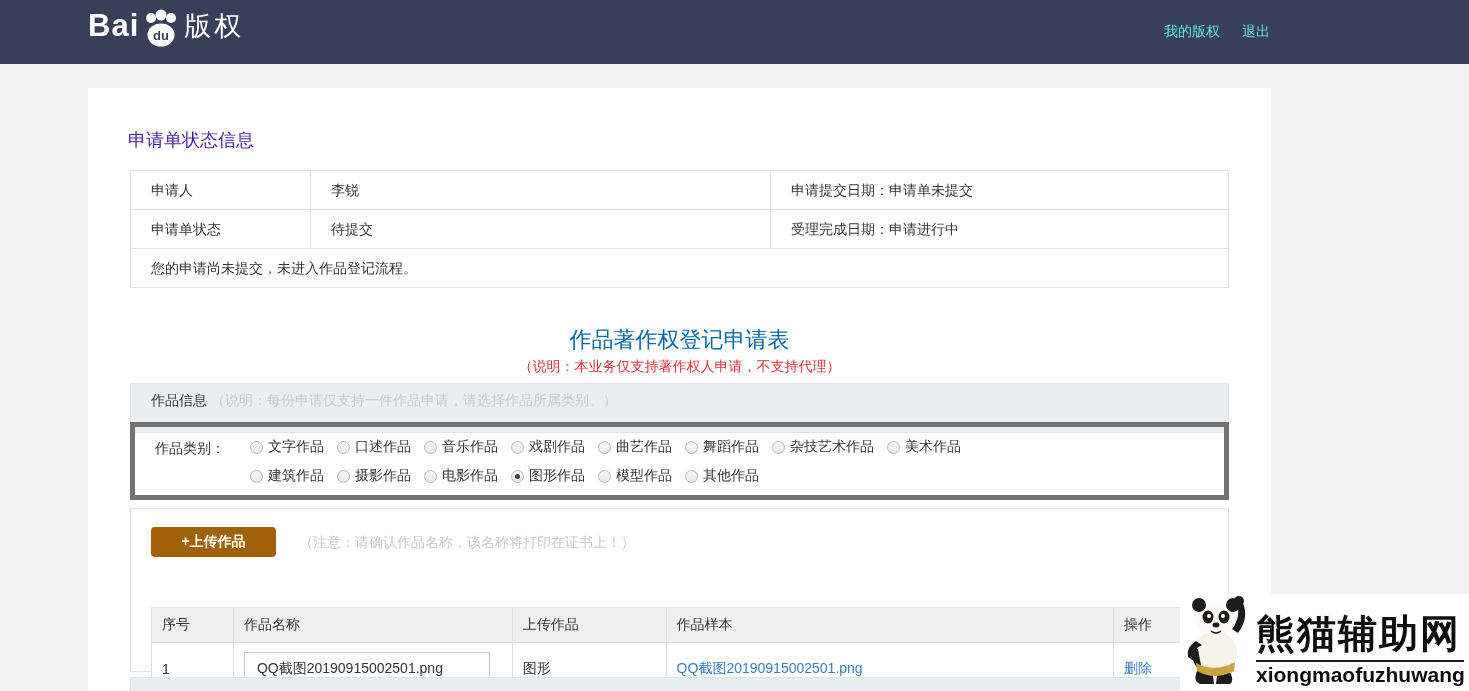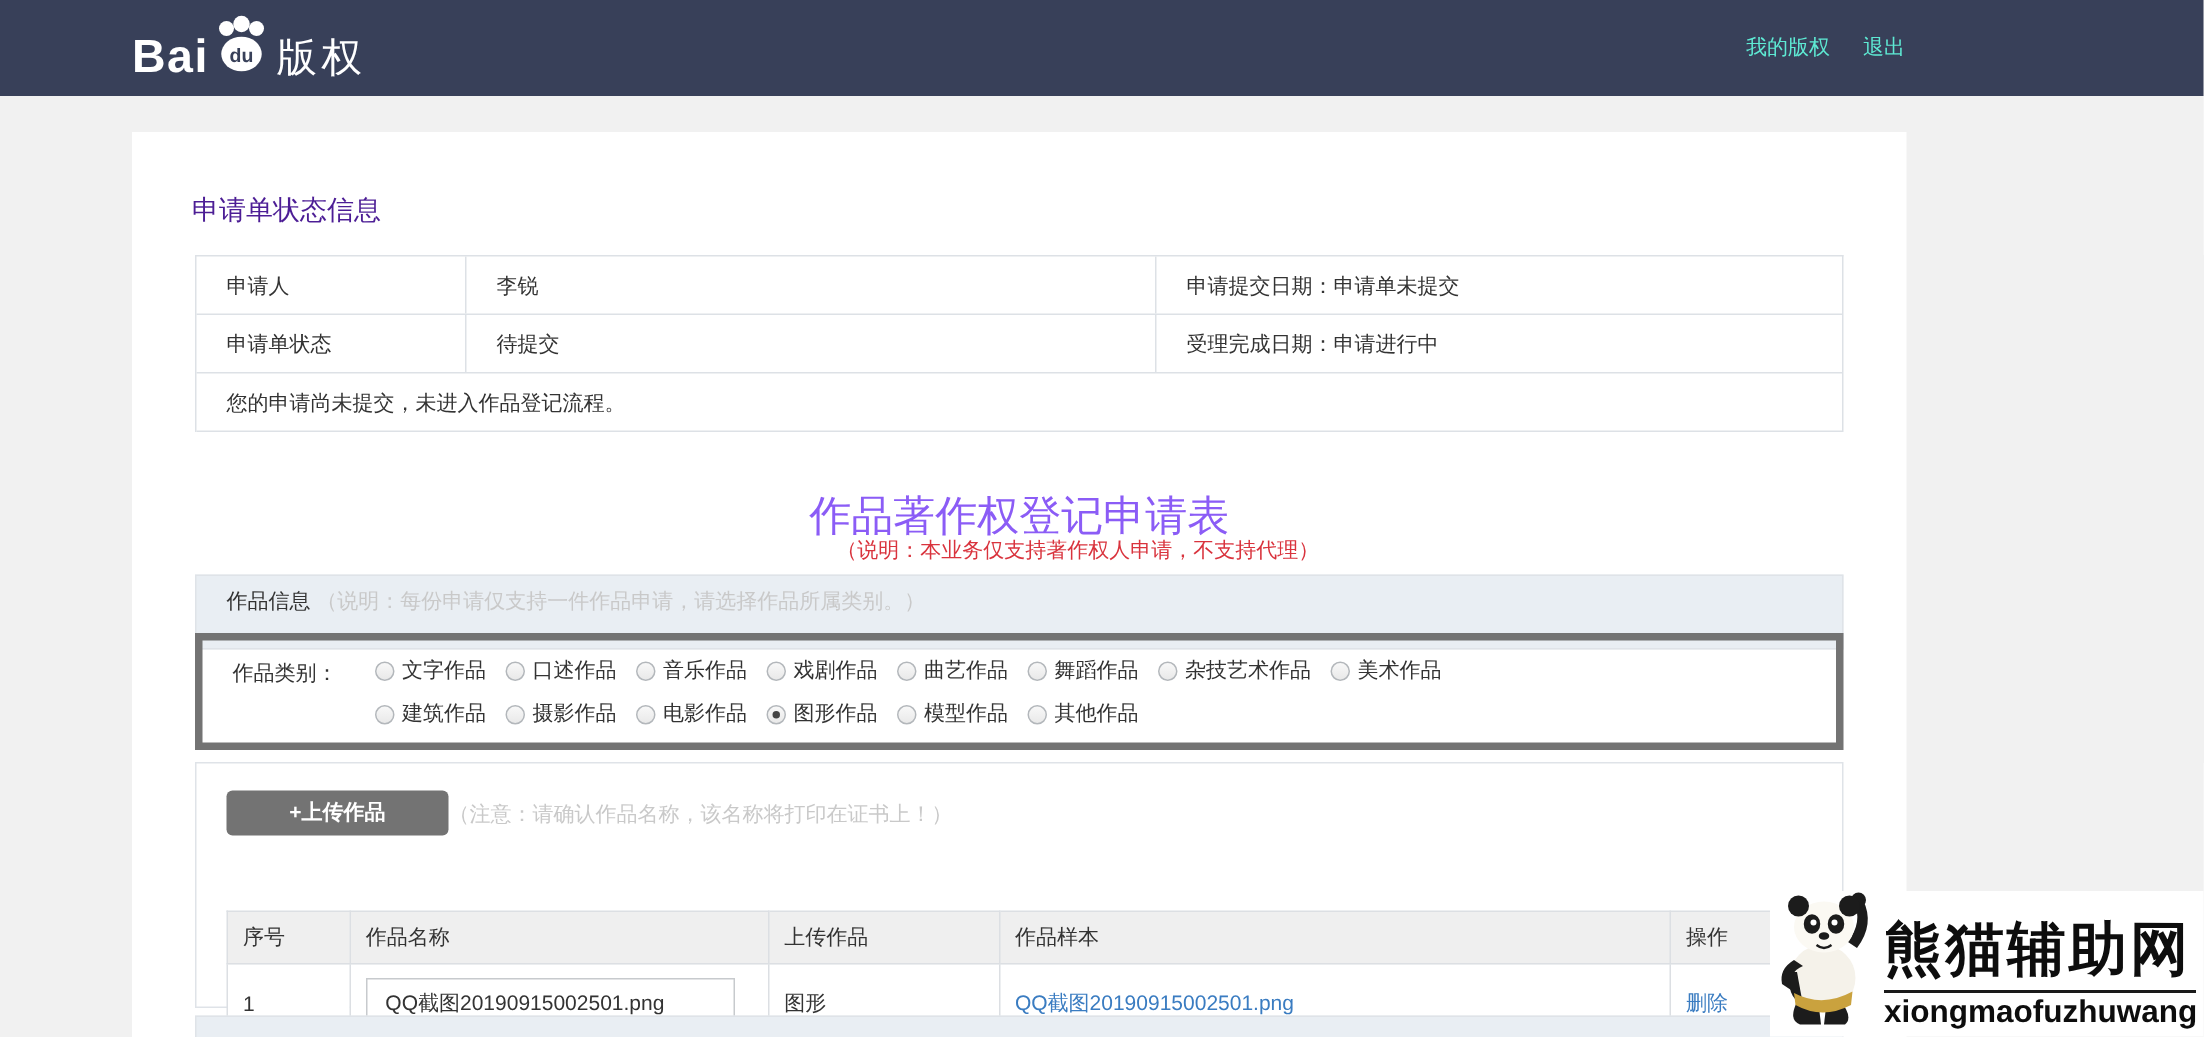--- a/index.html
+++ b/index.html
@@ -1,43 +1,43 @@
 <!DOCTYPE html>
 <html><head>
 <meta charset="utf-8">
 <style>
   * { margin:0; padding:0; box-sizing:border-box; }
   html,body { width:1469px; height:691px; overflow:hidden; background:#f1f1f1;
               font-family:"Liberation Sans", sans-serif; color:#333; }
 
   
   .navbar { position:absolute; left:0; top:0; width:1469px; height:64px; background:#384059; }
-  .logo { position:absolute; left:88px; top:8px; height:48px; display:flex; align-items:flex-end; cursor:pointer; }
+  .logo { position:absolute; left:88px; top:8px; height:48px; display:flex; align-items:flex-start; cursor:pointer; }
   .logo-bai { color:#fff; font-size:31px; font-weight:bold; letter-spacing:1px; }
   .logo-paw { margin:0 2px 0 1px; }
   .logo-cn { color:#fff; font-size:27px; letter-spacing:3px; font-weight:500; }
   .nav-links { position:absolute; right:199px; top:0; height:64px; display:flex; align-items:center; gap:22px; }
   .nav-link { color:#5eead4; font-size:14px; cursor:pointer; white-space:nowrap; }
 
   
   .card { position:absolute; left:88px; top:88px; width:1183px; height:640px; background:#fff; }
 
   .sec-title { position:absolute; left:40px; top:40px; font-size:18px; color:#4c1d95; }
 
   
   .status-table { position:absolute; left:42px; top:82px; width:1099px; border:1px solid #dde1e6; border-bottom:none; font-size:14px; }
   .st-row { display:flex; border-bottom:1px solid #dde1e6; height:39px; line-height:38px; }
   .st-label { width:180px; border-right:1px solid #dde1e6; padding-left:20px; }
   .st-value { width:460px; border-right:1px solid #dde1e6; padding-left:20px; }
   .st-right { flex:1; padding-left:20px; }
   .st-note  { flex:1; padding-left:20px; }
 
   
-  .form-title { position:absolute; left:0; top:237px; width:1183px; text-align:center; font-size:28px; color:#8b5cf6; }
-  .form-subtitle { position:absolute; left:0; top:270px; width:1183px; text-align:center; font-size:14px; color:#d9333d;margin-left:39px; }
+  .form-title { position:absolute; left:0; top:237px; width:1183px; text-align:center; font-size:22px; color:#0369a1; }
+  .form-subtitle { position:absolute; left:0; top:270px; width:1183px; text-align:center; font-size:14px; color:#d9333d; }
 
   
   .section-bar { position:absolute; left:42px; width:1099px; height:50px; line-height:33px;
                  background:#e9eef3; border:1px solid #dfe3e8; padding-left:20px; font-size:14px; }
   .bar-info { top:295px; }
   .bar-next { top:589px; }
   .bar-title { color:#333; }
   .bar-note { color:#c9c9c9; }
 
   
@@ -47,21 +47,21 @@
   .radio-row.r1 { top:11px; }
   .radio-row.r2 { top:40px; }
   .radio-item { display:flex; align-items:center; margin-right:13px; cursor:pointer; }
   .radio { width:13px; height:13px; border:1px solid #b3b7bb; border-radius:50%;
            background:linear-gradient(#f8f8f8,#e9e9e9); margin-right:5px; position:relative; flex:none; }
   .radio.checked::after { content:""; position:absolute; left:3px; top:3px; width:5px; height:5px;
                           border-radius:50%; background:#444; }
 
   
   .upload-box { position:absolute; left:42px; top:420px; width:1099px; height:164px; border:1px solid #dfe3e8; }
-  .upload-btn { position:absolute; left:20px; top:18px; width:148px; height:30px; background:#737373;
+  .upload-btn { position:absolute; left:20px; top:18px; width:125px; height:30px; background:#a16207;
                 border:none; border-radius:4px; color:#fff; font-size:14px; font-weight:bold; cursor:pointer;
                 font-family:"Liberation Sans", sans-serif; }
   .upload-note { position:absolute; left:168px; top:25px; font-size:14px; color:#c9c9c9; }
 
   
   .works-table { position:absolute; left:20px; top:62px; width:1059px; border:1px solid #dcdfe3; border-collapse:collapse; font-size:14px;margin-top:36px; }
   .works-table th { background:#efefef; height:35px; text-align:left; font-weight:normal; padding-left:10px;
                     border:1px solid #dcdfe3; color:#333; }
   .works-table td { height:52px; padding-left:10px; border:1px solid #dcdfe3; background:#fff; }
   .col-idx { width:82px; } .col-name { width:279px; } .col-cat { width:154px; } .col-sample { width:448px; } .col-op { width:96px; }

